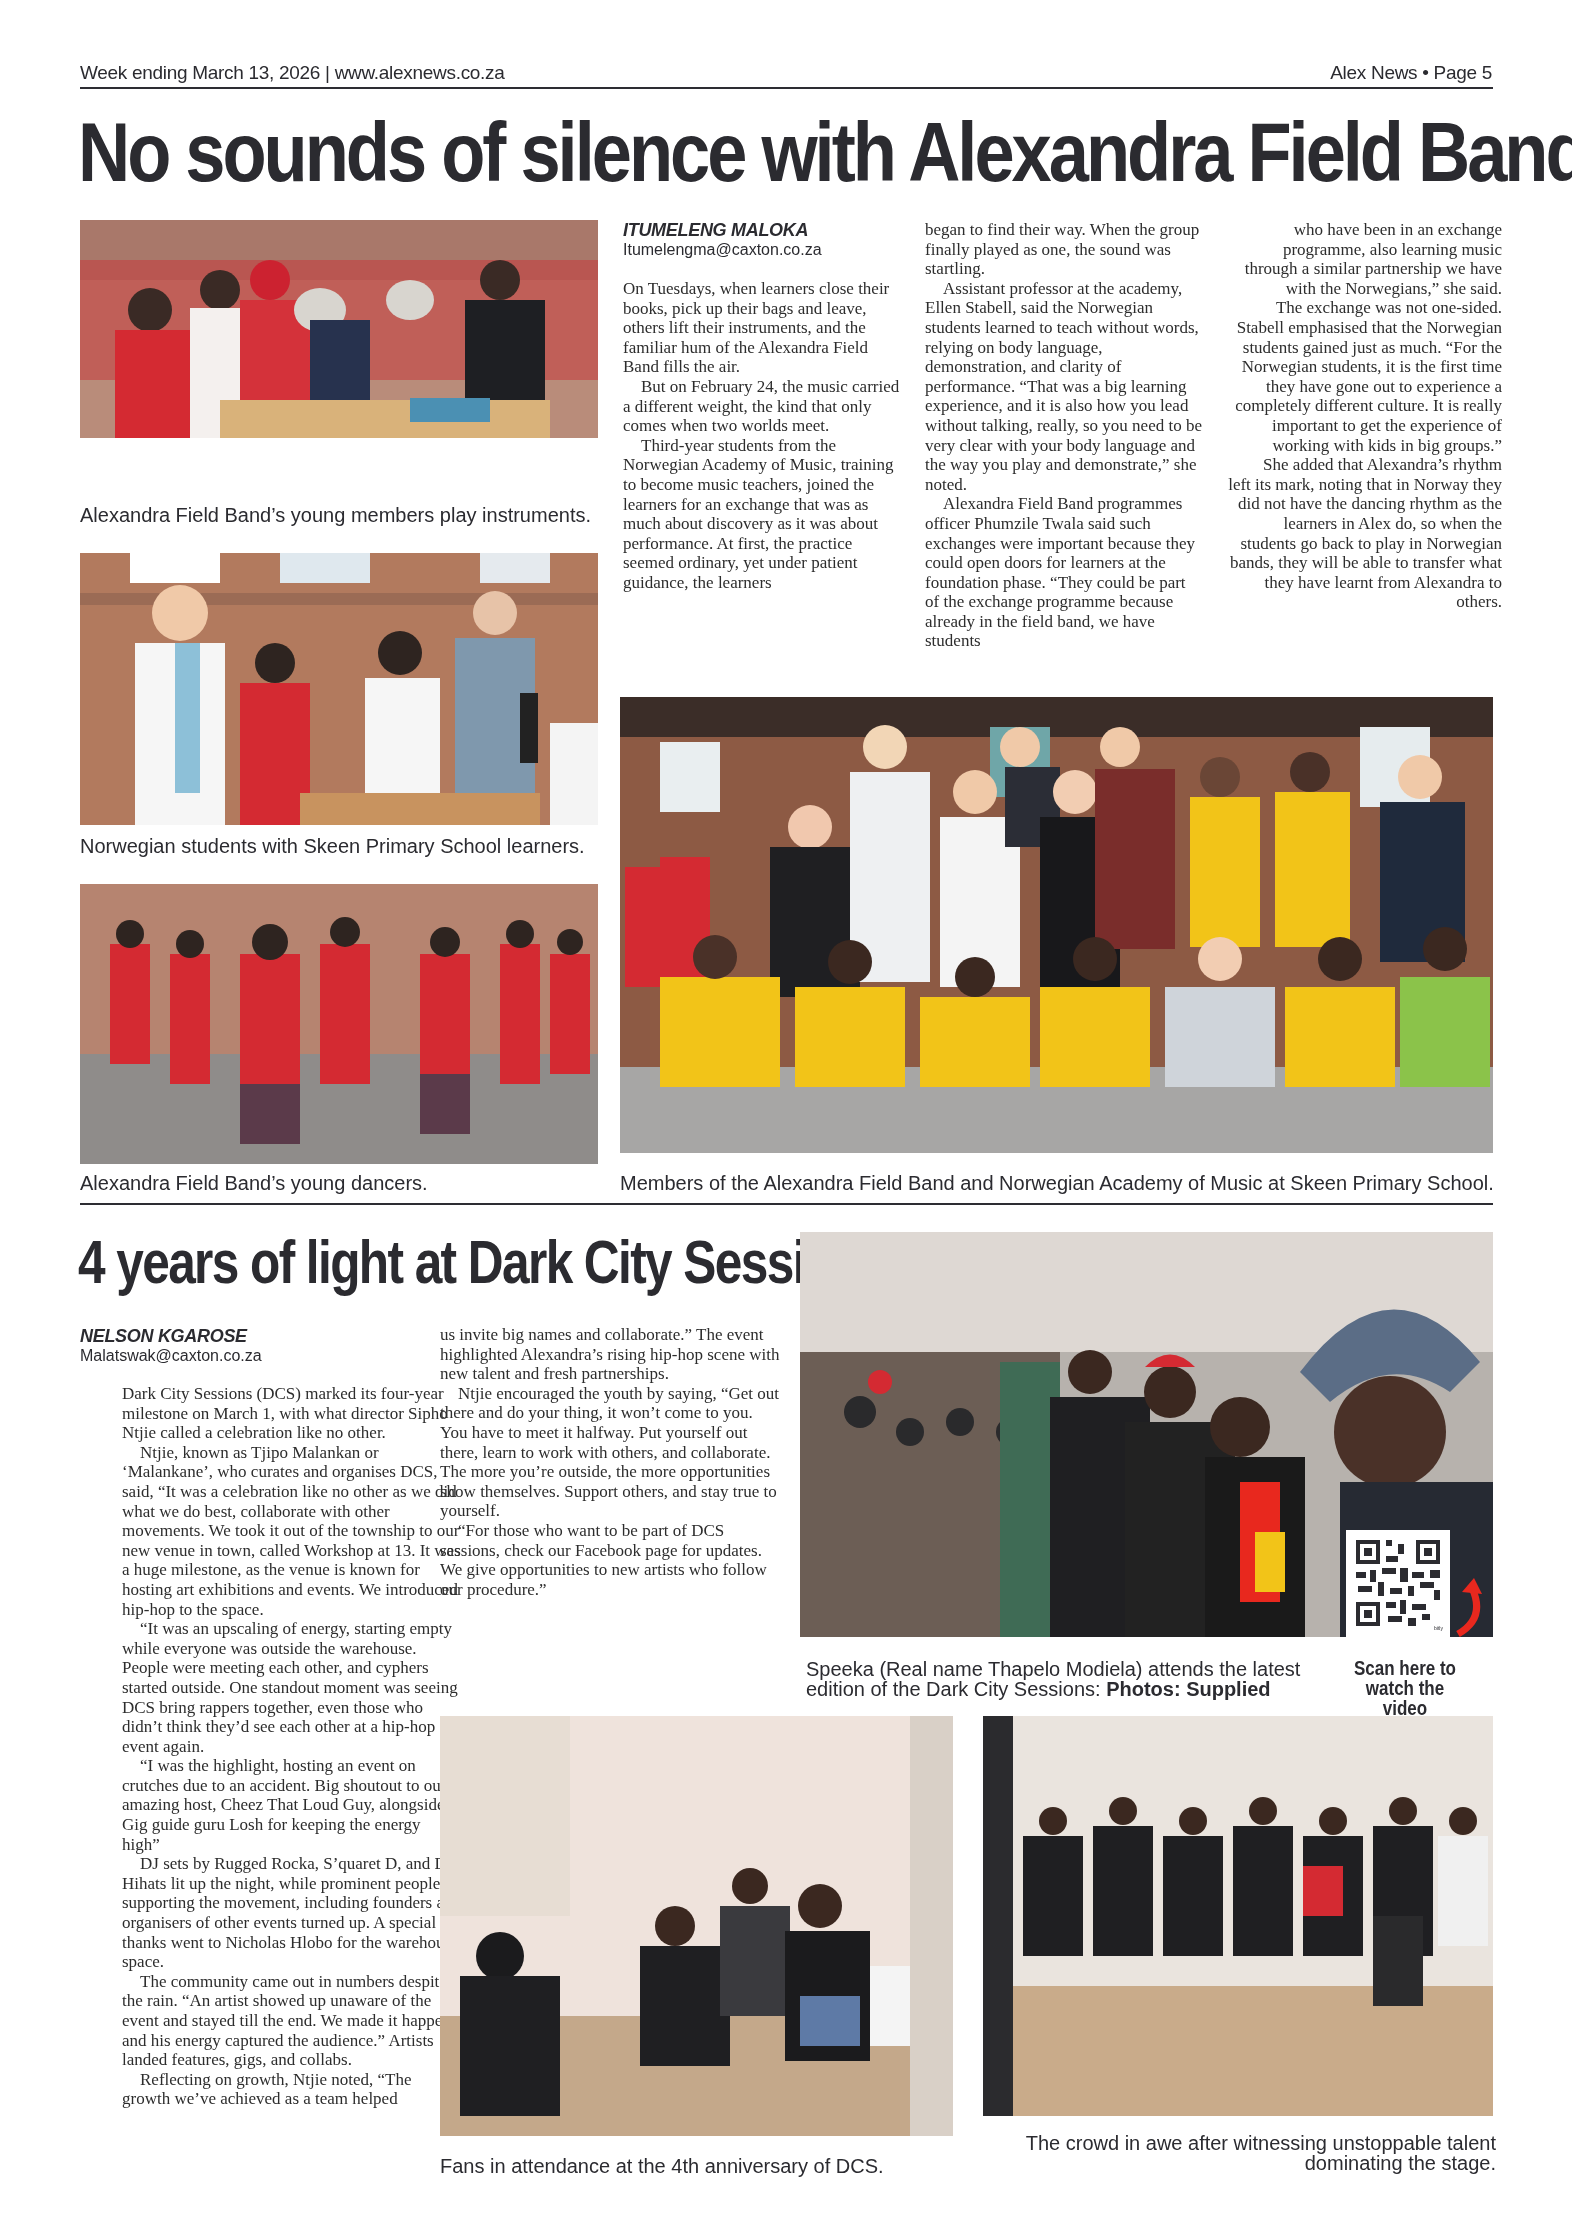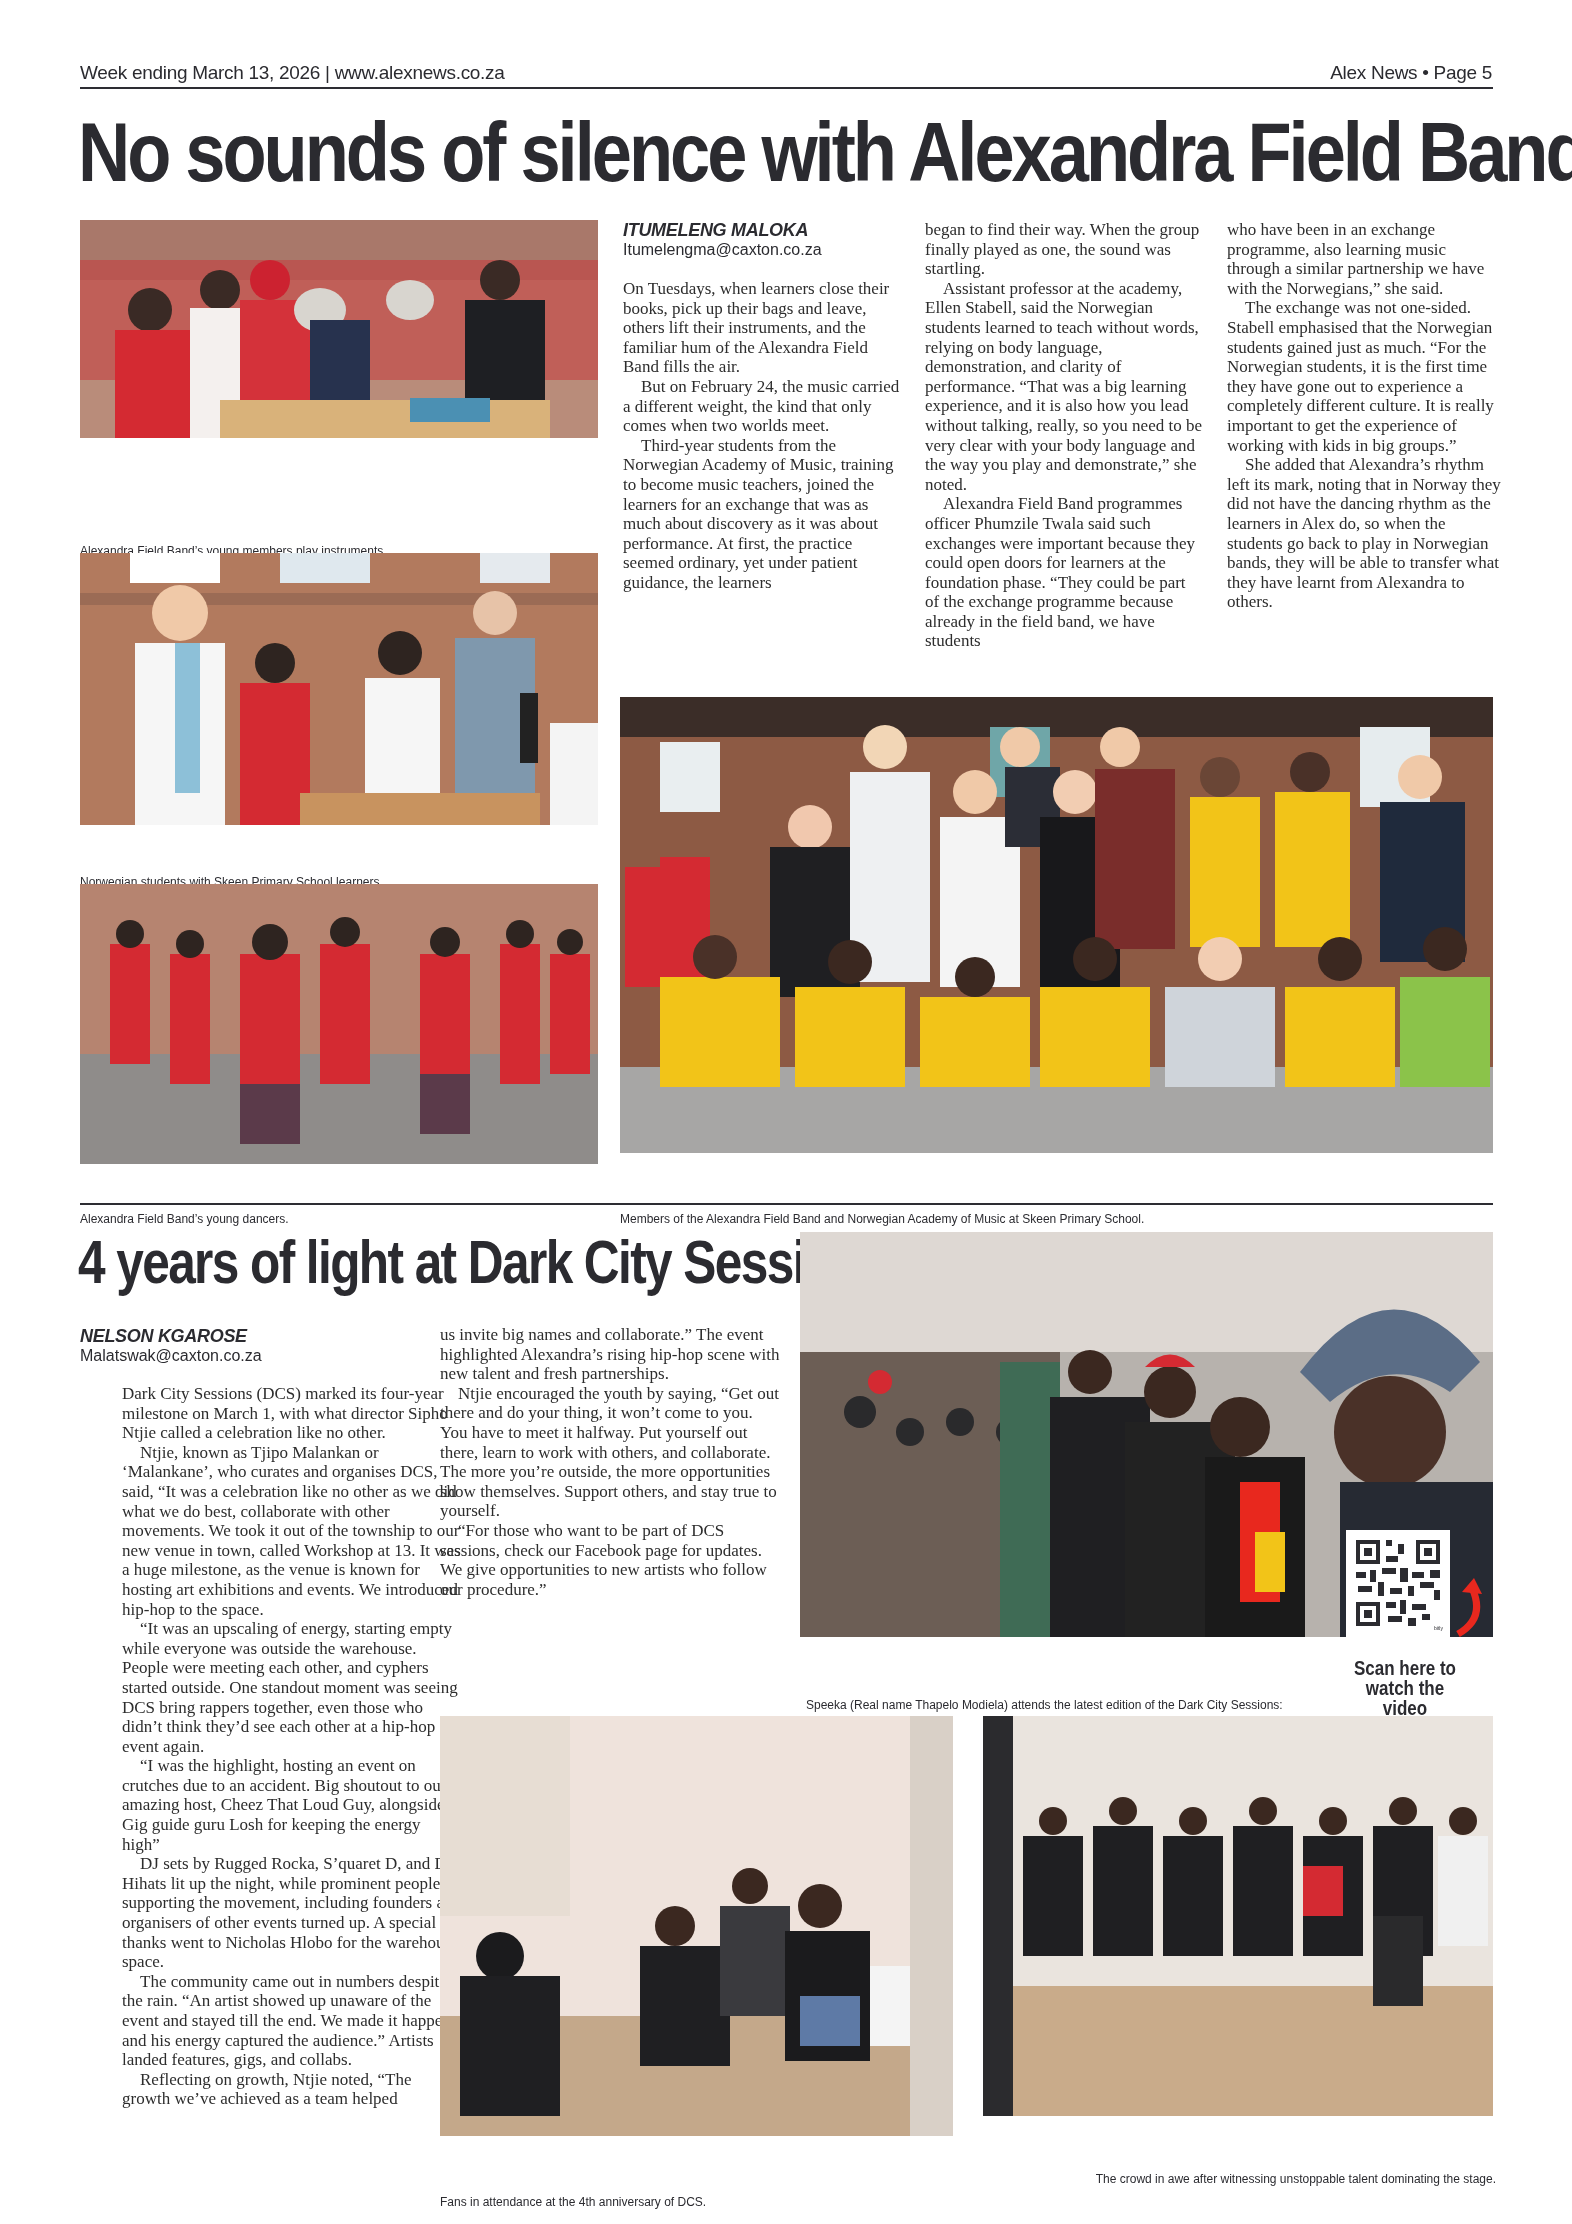--- a/index.html
+++ b/index.html
@@ -6,21 +6,21 @@
   body { width:1572px; height:2224px; position:relative; overflow:hidden; color:#2b2b30; }
   .abs { position:absolute; }
   .sans { font-family:"Liberation Sans", sans-serif; }
   .header-left, .header-right { top:62px; font-size:19px; color:#2b2b30; letter-spacing:-0.3px; }
   .header-left { left:80px; }
   .header-right { right:80px; text-align:right; }
   .header-rule { left:80px; top:87px; width:1413px; height:2px; background:#2d2d33; }
   .headline { left:78px; top:104px; font-family:"Liberation Sans", sans-serif; font-weight:bold; font-size:84px; line-height:96px; letter-spacing:-3.5px; transform:scaleX(0.86); transform-origin:left top; white-space:nowrap; color:#2b2b30; }
   .headline2 { left:78px; top:1224px; font-family:"Liberation Sans", sans-serif; font-size:62px; line-height:76px; letter-spacing:-2px; transform:scaleX(0.80); transform-origin:left top; white-space:nowrap; color:#2b2b30; }
   .photo { overflow:hidden; }
-  .caption { font-family:"Liberation Sans", sans-serif; font-size:12px; line-height:20px; color:#2b2b30;margin-top:36px; }
+  .caption { font-family:"Liberation Sans", sans-serif; font-size:20px; line-height:20px; color:#2b2b30; }
   .byline { font-family:"Liberation Sans", sans-serif; font-weight:bold; font-style:italic; font-size:18px; letter-spacing:-0.3px; }
   .email { font-family:"Liberation Sans", sans-serif; font-size:16px; }
   .col { font-family:"Liberation Serif", serif; font-size:17px; line-height:19.6px; color:#2d2d2d; }
   .col p { margin:0; text-indent:0; }
   .col p + p { text-indent:18px; }
   .divider { left:80px; top:1203px; width:1413px; height:2px; background:#2d2d33; }
   .qr-box { background:#fff; }
   .scan { font-family:"Liberation Sans", sans-serif; font-weight:bold; font-size:20px; line-height:20px; text-align:center; color:#2b2b30; transform:scaleX(0.85); }
 </style>
 </head>
@@ -114,21 +114,21 @@
 <div class="abs col" style="left:623px;top:279px;width:280px;">
   <p>On Tuesdays, when learners close their books, pick up their bags and leave, others lift their instruments, and the familiar hum of the Alexandra Field Band fills the air.</p>
   <p>But on February 24, the music carried a different weight, the kind that only comes when two worlds meet.</p>
   <p>Third-year students from the Norwegian Academy of Music, training to become music teachers, joined the learners for an exchange that was as much about discovery as it was about performance. At first, the practice seemed ordinary, yet under patient guidance, the learners</p>
 </div>
 <div class="abs col" style="left:925px;top:220px;width:278px;">
   <p>began to find their way. When the group finally played as one, the sound was startling.</p>
   <p>Assistant professor at the academy, Ellen Stabell, said the Norwegian students learned to teach without words, relying on body language, demonstration, and clarity of performance. “That was a big learning experience, and it is also how you lead without talking, really, so you need to be very clear with your body language and the way you play and demonstrate,” she noted.</p>
   <p>Alexandra Field Band programmes officer Phumzile Twala said such exchanges were important because they could open doors for learners at the foundation phase. “They could be part of the exchange programme because already in the field band, we have students</p>
 </div>
-<div class="abs col" style="left:1227px;top:220px;width:275px;">
+<div class="abs col" style="left:1227px;top:220px;width:275px;text-align:right;">
   <p>who have been in an exchange programme, also learning music through a similar partnership we have with the Norwegians,” she said.</p>
   <p>The exchange was not one-sided. Stabell emphasised that the Norwegian students gained just as much. “For the Norwegian students, it is the first time they have gone out to experience a completely different culture. It is really important to get the experience of working with kids in big groups.”</p>
   <p>She added that Alexandra’s rhythm left its mark, noting that in Norway they did not have the dancing rhythm as the learners in Alex do, so when the students go back to play in Norwegian bands, they will be able to transfer what they have learnt from Alexandra to others.</p>
 </div>
 
 <div class="abs photo" style="left:620px;top:697px;width:873px;height:456px;">
   <svg width="873" height="456" viewBox="0 0 873 456">
     <rect width="873" height="456" fill="#8d5a44"></rect>
     <rect x="0" y="0" width="873" height="40" fill="#3b2d28"></rect>
     <rect x="40" y="45" width="60" height="70" fill="#e9eef0"></rect>

